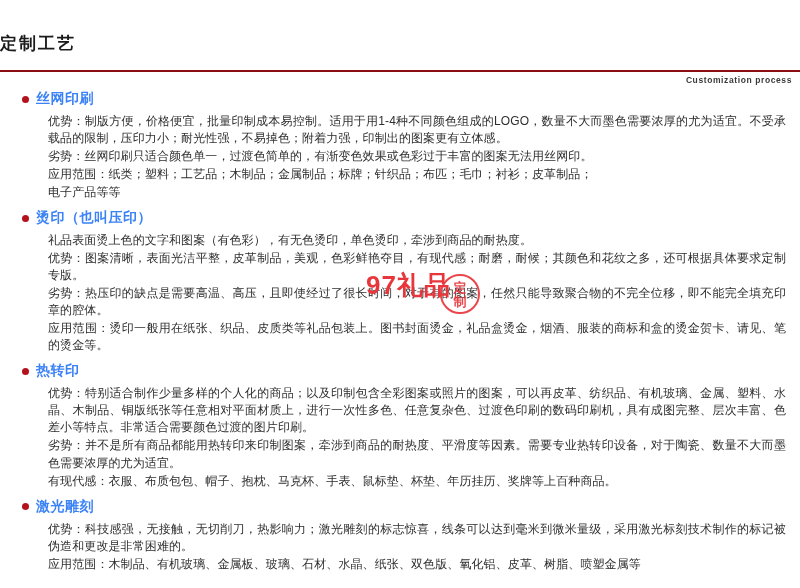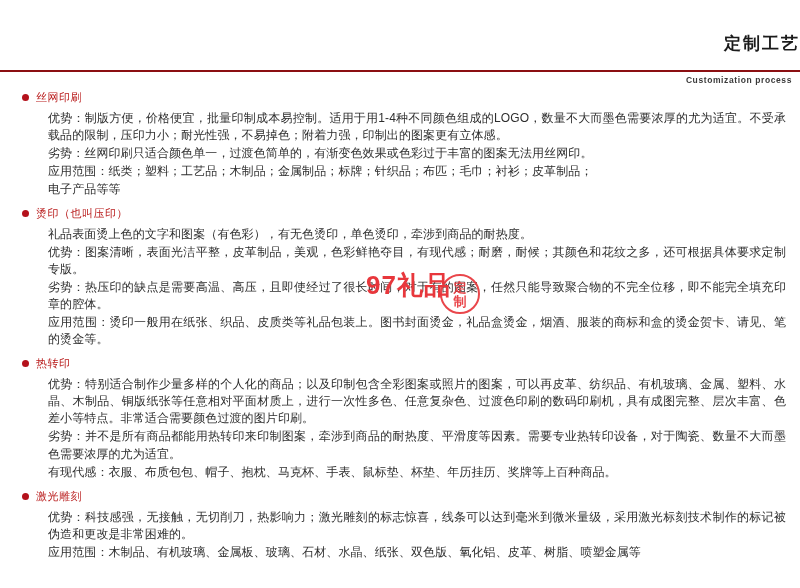--- a/index.html
+++ b/index.html
@@ -26,21 +26,21 @@
   .header {
     position: relative;
     height: 78px;
     box-sizing: border-box;
   }
   .header-title {
     position: absolute;
     top: 32px;
     left: 0;
     width: 800px;
-    text-align: right;
+    text-align: left;
     font-size: 17px;
     font-weight: bold;
     color: #1b1b1b;
     letter-spacing: 2px;
   }
   .header-sub {
     position: absolute;
     top: 47px;
     right: 8px;
     font-size: 8.5px;
@@ -80,23 +80,23 @@
   }
   .bullet {
     width: 7px;
     height: 7px;
     border-radius: 50%;
     background: #b4111b;
     flex: 0 0 auto;
     display: inline-block;
   }
   .sec-title {
-    font-size: 11px;
-    font-weight: normal;
-    color: #b91c1c;
+    font-size: 14px;
+    font-weight: bold;
+    color: #3b82f6;
     letter-spacing: 0.5px;
   }
 
   .para {
     font-size: 12px;
     line-height: 1.42;
     color: #2e2e2e;
     padding-left: 26px;
     margin: 0 0 1px 0;
     letter-spacing: 0.1px;

